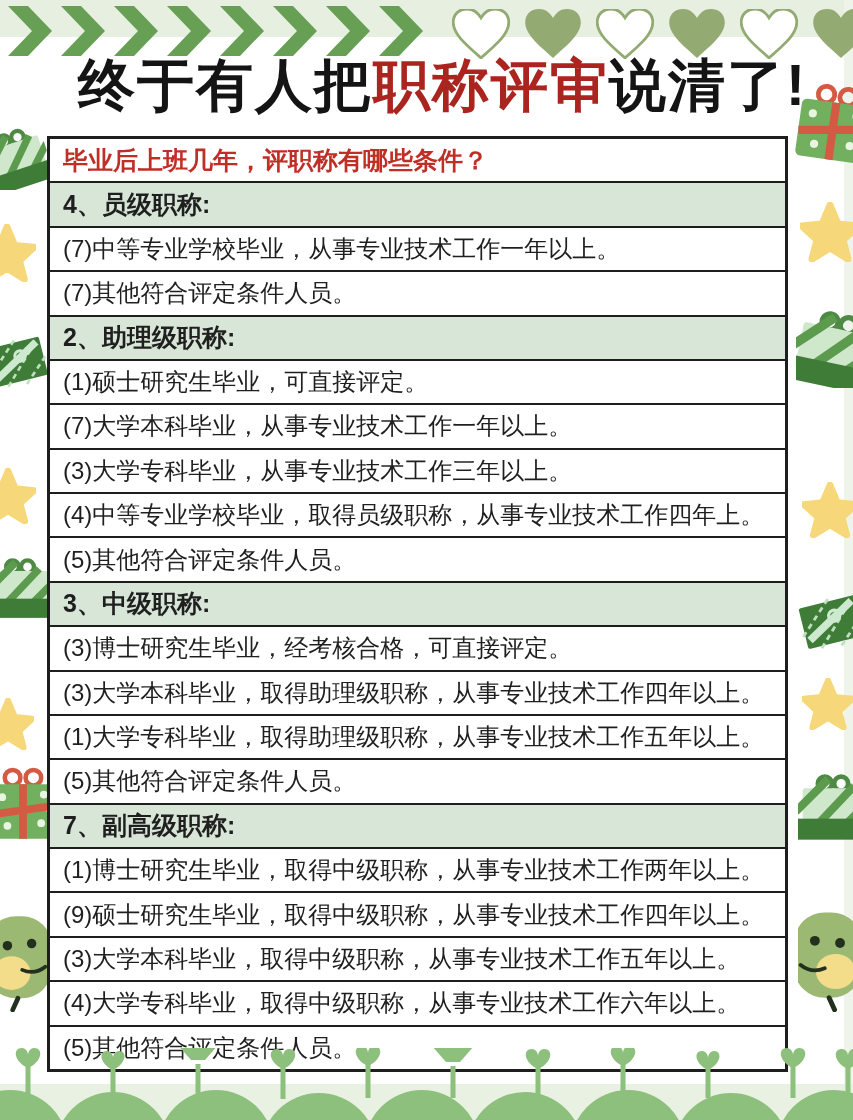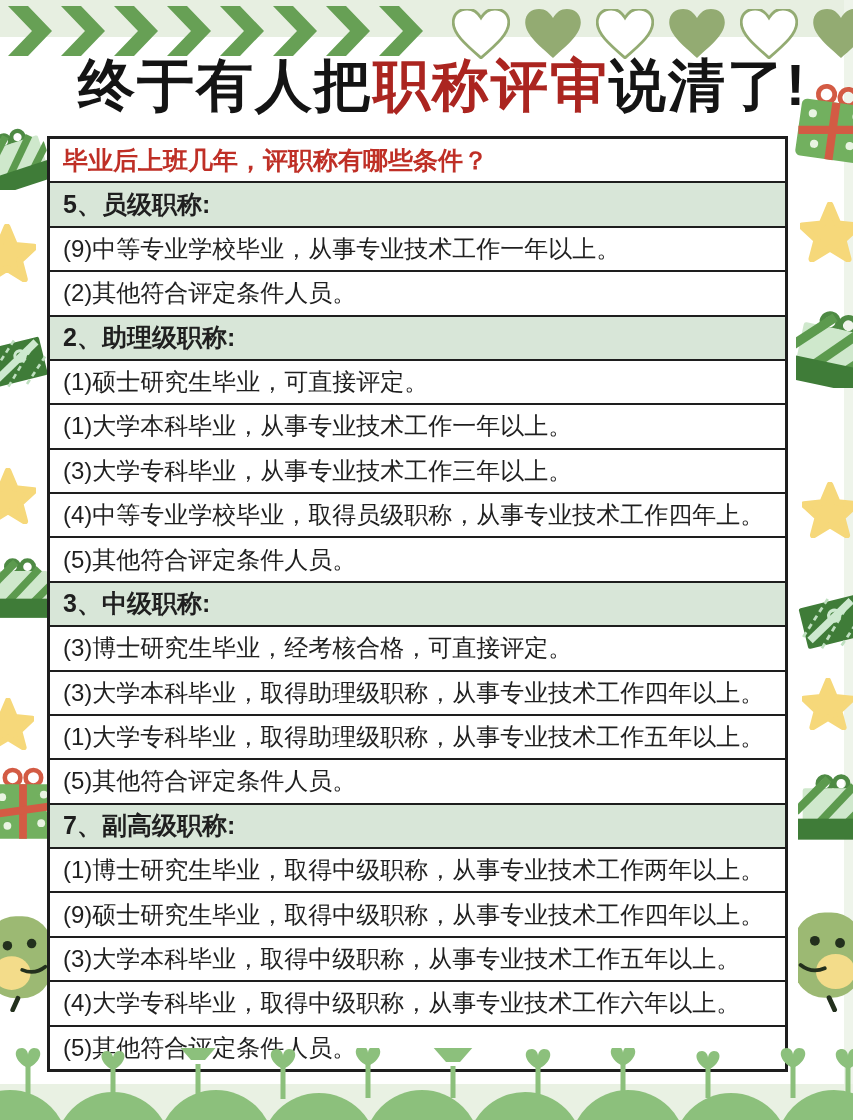--- a/index.html
+++ b/index.html
@@ -203,26 +203,26 @@
   </svg>
 <svg class="deco" style="left:798px;top:772px" width="70" height="70">
     <use href="#sym-gift-striped"></use>
   </svg>
 <svg class="deco" style="left:798px;top:908px" width="80" height="104">
     <use href="#sym-mascot" transform="scale(-1,1) translate(-70,0)"></use>
   </svg>
 
 <div class="cond-table">
     <div class="row question">毕业后上班几年，评职称有哪些条件？</div>
-    <div class="row section">5、员级职称:</div>
-    <div class="row item">(9)中等专业学校毕业，从事专业技术工作一年以上。</div>
-    <div class="row item">(2)其他符合评定条件人员。</div>
+    <div class="row section">4、员级职称:</div>
+    <div class="row item">(7)中等专业学校毕业，从事专业技术工作一年以上。</div>
+    <div class="row item">(7)其他符合评定条件人员。</div>
     <div class="row section">2、助理级职称:</div>
     <div class="row item">(1)硕士研究生毕业，可直接评定。</div>
-    <div class="row item">(1)大学本科毕业，从事专业技术工作一年以上。</div>
+    <div class="row item">(7)大学本科毕业，从事专业技术工作一年以上。</div>
     <div class="row item">(3)大学专科毕业，从事专业技术工作三年以上。</div>
     <div class="row item">(4)中等专业学校毕业，取得员级职称，从事专业技术工作四年上。</div>
     <div class="row item">(5)其他符合评定条件人员。</div>
     <div class="row section">3、中级职称:</div>
     <div class="row item">(3)博士研究生毕业，经考核合格，可直接评定。</div>
     <div class="row item">(3)大学本科毕业，取得助理级职称，从事专业技术工作四年以上。</div>
     <div class="row item">(1)大学专科毕业，取得助理级职称，从事专业技术工作五年以上。</div>
     <div class="row item">(5)其他符合评定条件人员。</div>
     <div class="row section">7、副高级职称:</div>
     <div class="row item">(1)博士研究生毕业，取得中级职称，从事专业技术工作两年以上。</div>

